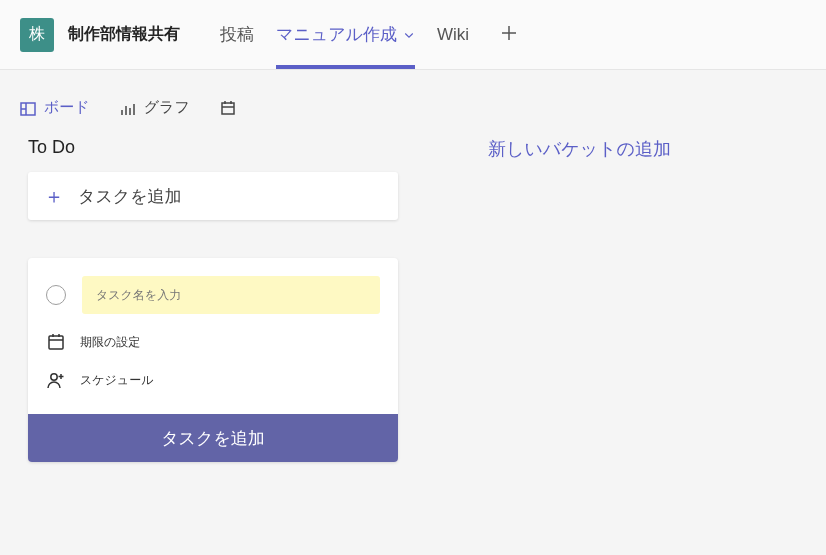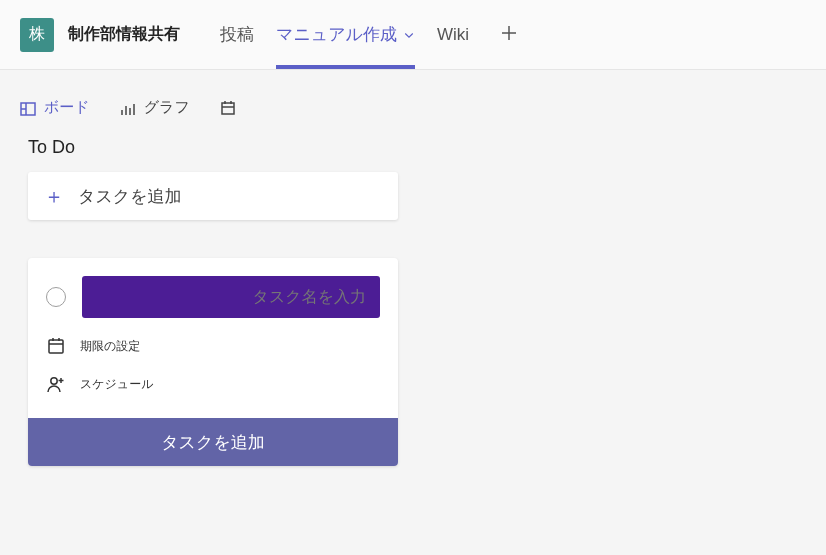--- a/index.html
+++ b/index.html
@@ -24,21 +24,21 @@
   
   .board { display: flex; gap: 90px; padding: 6px 20px; }
   .bucket { width: 370px; display: flex; flex-direction: column; margin-left: 8px; }
   .bucket-title { font-size: 18px; font-weight: 500; margin-bottom: 14px; }
   .add-task-card { background: #fff; border-radius: 3px; box-shadow: 0 1px 3px rgba(0,0,0,0.12); height: 48px; display: flex; align-items: center; gap: 14px; padding: 0 16px; cursor: pointer; font-size: 17px; color: #444; }
   .plus { color: #5b5fc7; font-size: 20px; font-weight: 300; }
 
   .task-card { background: #fff; border-radius: 4px; box-shadow: 0 1px 3px rgba(0,0,0,0.12); margin-top: 38px; display: flex; flex-direction: column; padding: 18px 18px 0 18px; gap: 18px; }
   .input-row { display: flex; align-items: center; gap: 16px; }
   .circle { width: 20px; height: 20px; border: 1.5px solid #9e9e9e; border-radius: 50%; flex-shrink: 0; }
-  .name-input { flex: 1; background: #4c1d95; border: none; outline: none; padding: 12px 14px; font-size: 16px; color: #888; border-radius: 3px; text-align: right; }
+  .name-input { flex: 1; background: #fef9c3; border: none; outline: none; padding: 12px 14px; font-size: 12px; color: #888; border-radius: 3px; }
   .meta-row { display: flex; align-items: center; gap: 14px; cursor: pointer; font-size: 12px; color: #333; }
   .meta-row .micon { width: 20px; height: 20px; flex-shrink: 0; }
   .submit-btn { margin: 6px -18px 0 -18px; background: #6264A7; color: #fff; border: none; height: 48px; font-size: 17px; cursor: pointer; border-radius: 0 0 4px 4px; }
 
   .new-bucket { font-size: 18px; color: #5b5fc7; font-weight: 500; cursor: pointer; padding-top: 0; }
 
   svg { stroke: currentColor; fill: none; stroke-width: 1.5; }
 </style>
 </head>
 <body>
@@ -110,13 +110,14 @@
         <svg class="micon" viewBox="0 0 20 20">
             <circle cx="8" cy="7" r="3.2"></circle>
             <path d="M2 18c0-3.3 2.7-6 6-6s6 2.7 6 6M15 4v5M12.5 6.5h5"></path>
           </svg>
         <span>スケジュール</span>
       </div>
       <button class="submit-btn">タスクを追加</button>
     </div>
   </div>
 
+  <div class="new-bucket">新しいバケットの追加</div>
 </div>
 
 </body></html>

